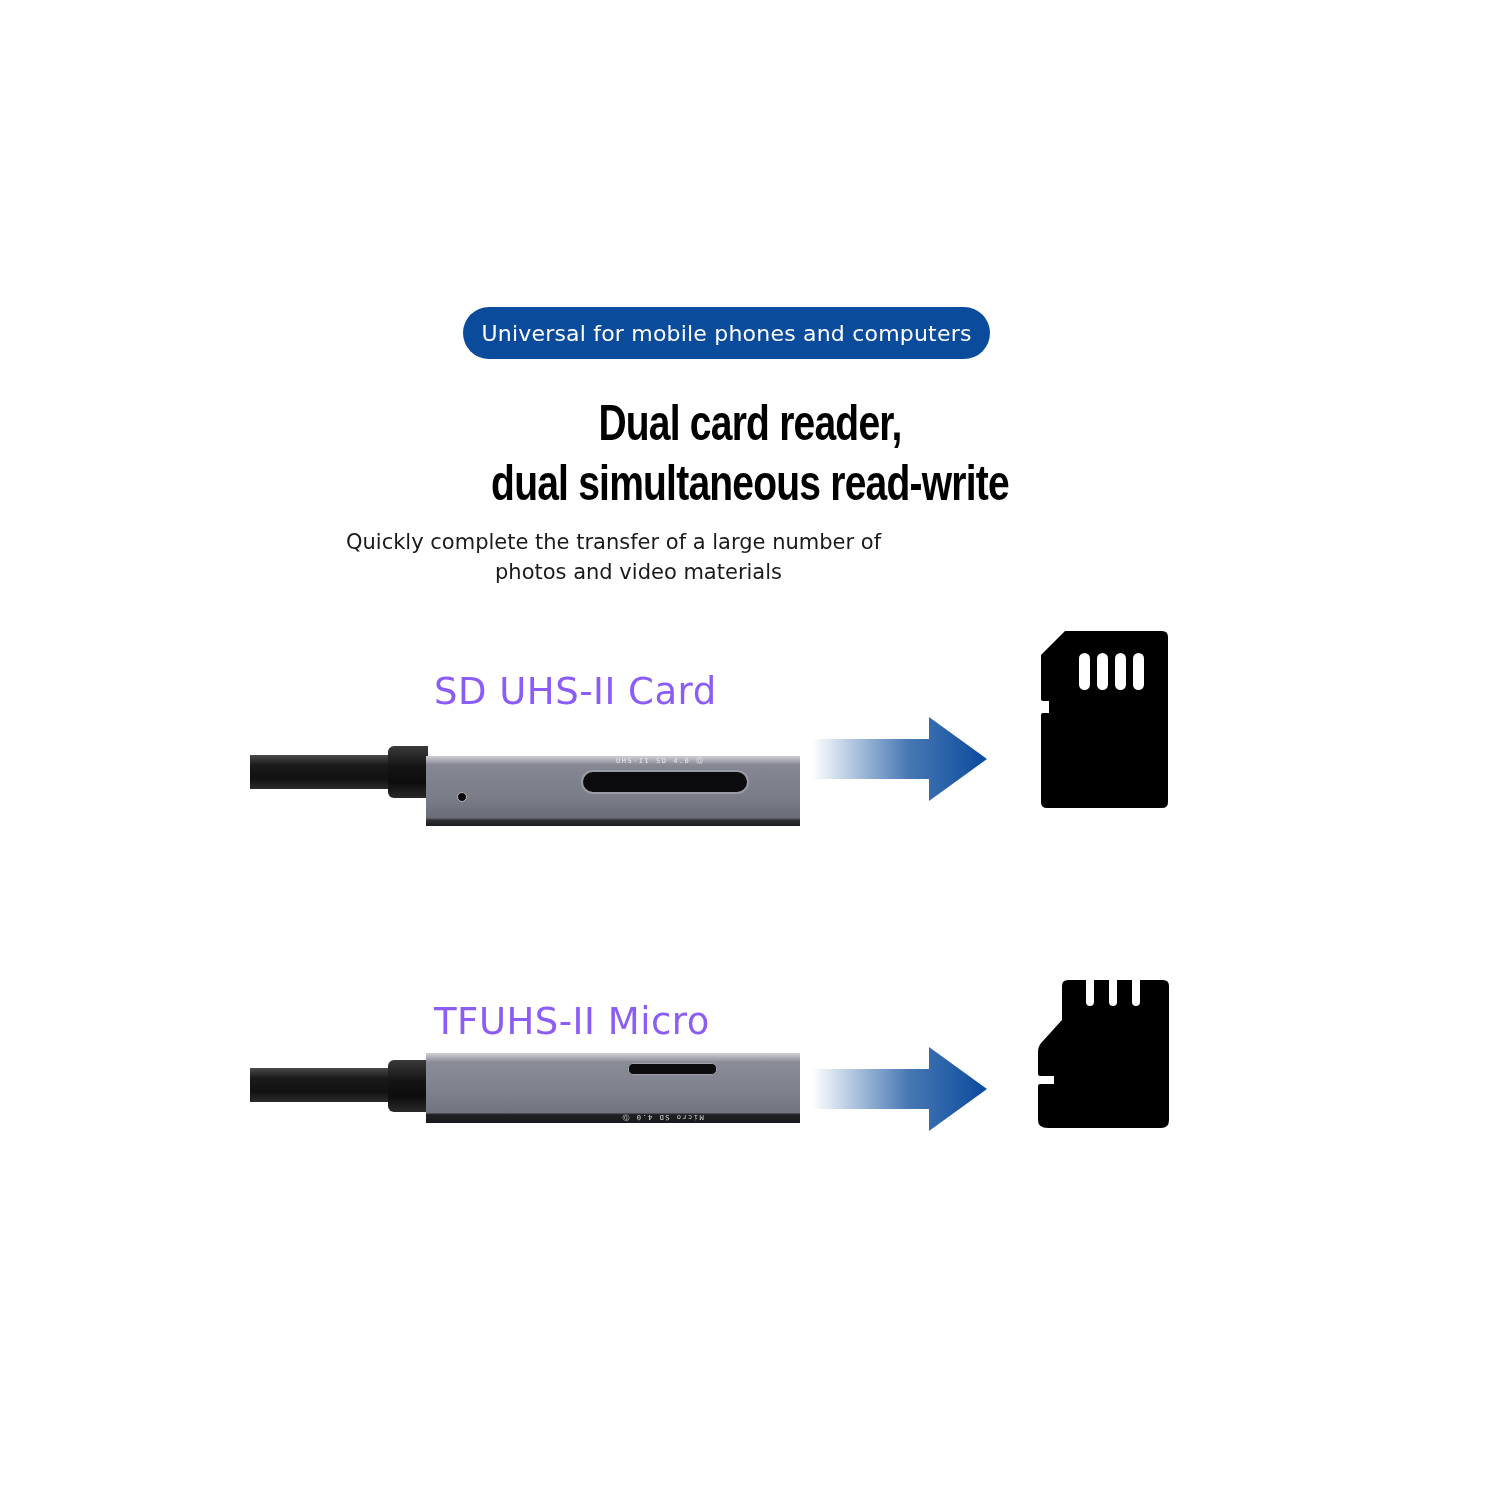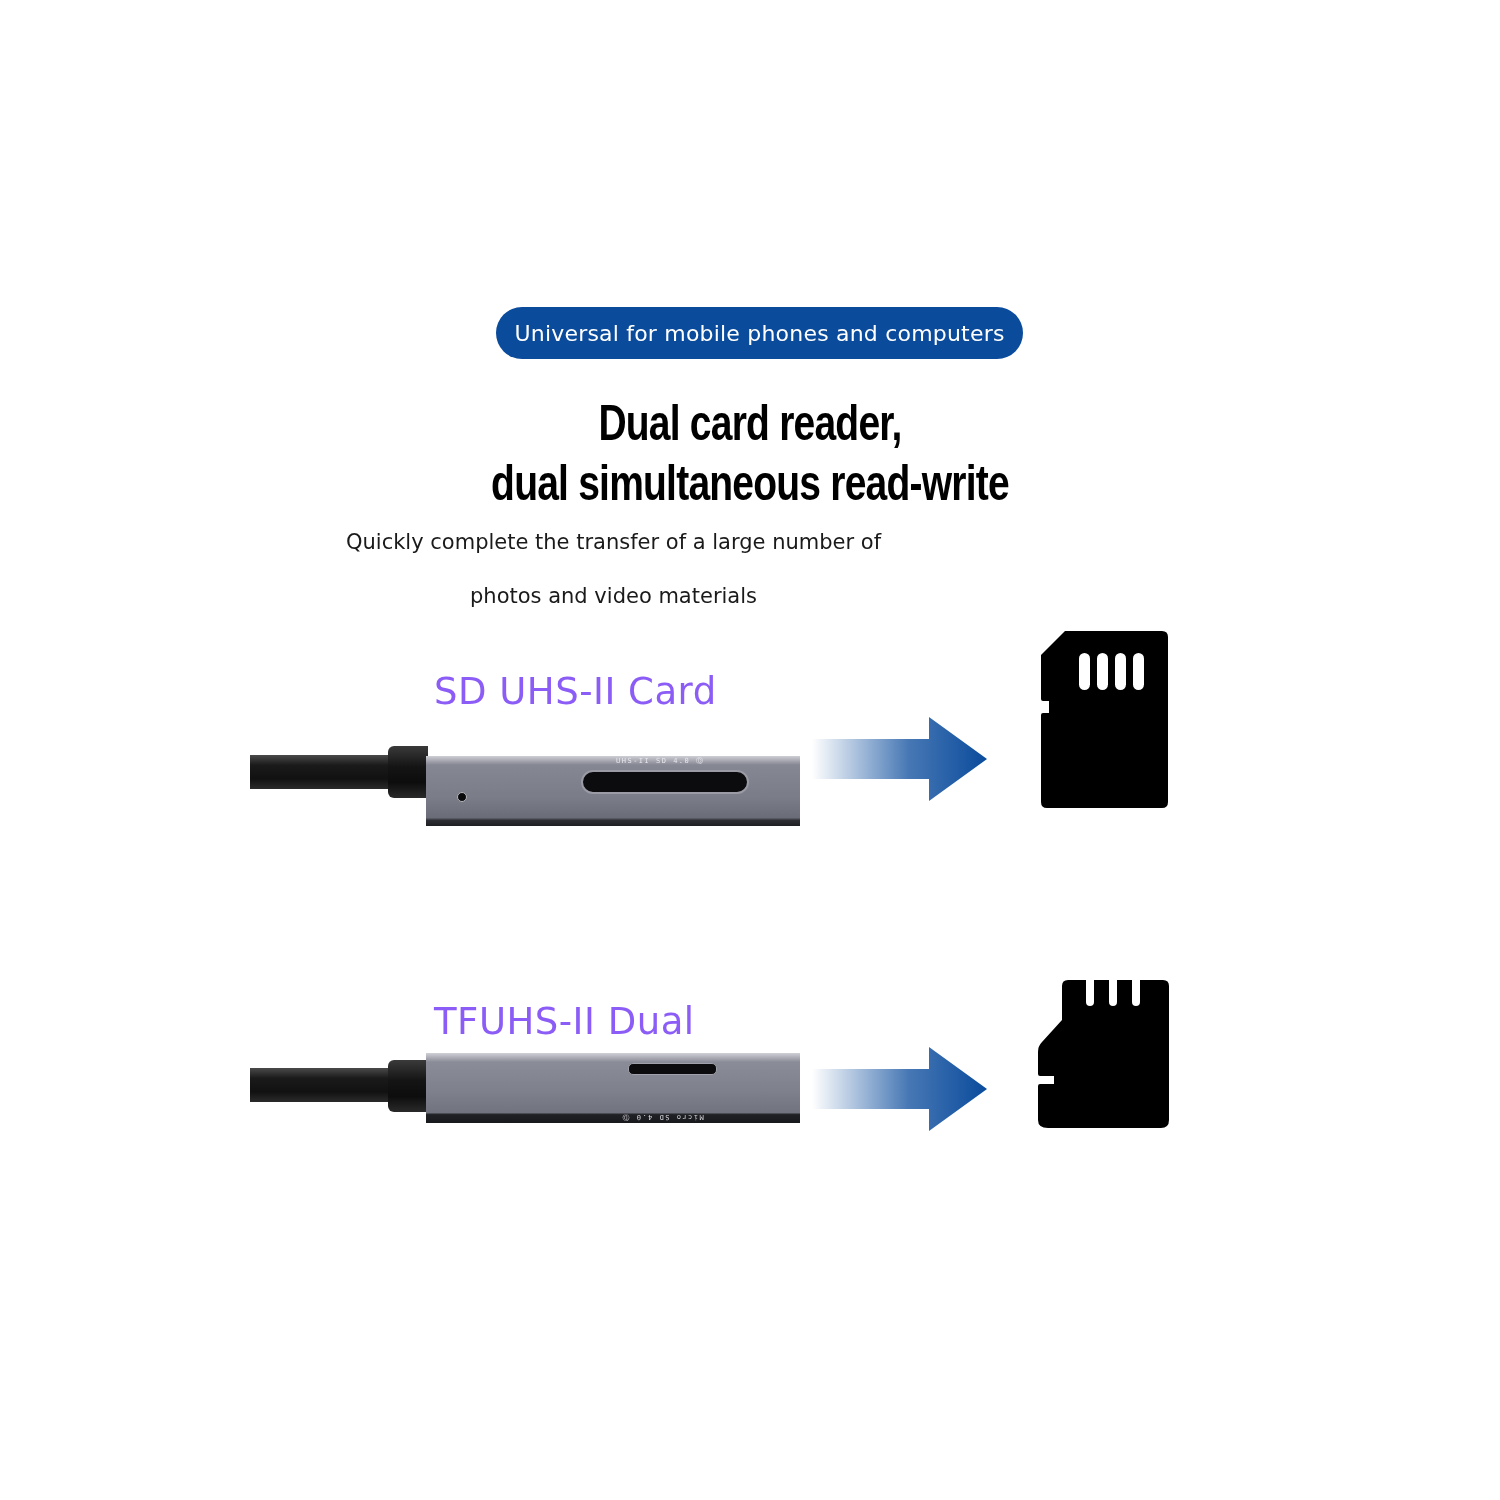--- a/index.html
+++ b/index.html
@@ -1,37 +1,37 @@
 <!DOCTYPE html>
 <html><head>
   <meta charset="utf-8">
   <style>
     html, body { margin: 0; padding: 0; background: #ffffff; }
     body { width: 1500px; height: 1500px; position: relative; overflow: hidden; font-family: "DejaVu Sans", sans-serif; }
 
     .pill {
-      position: absolute; left: 496px; top: 307px; width: 527px; height: 52px;
+      position: absolute; left: 463px; top: 307px; width: 527px; height: 52px;
       background: #0a4b9c; border-radius: 26px; color: #ffffff;
       display: flex; align-items: center; justify-content: center;
       font-family: "DejaVu Sans", sans-serif; font-size: 22px; letter-spacing: 0.2px;
     }
     .headline {
       position: absolute; left: 0; width: 1500px; text-align: center;
       font-family: "Liberation Sans", sans-serif; font-weight: bold; color: #000;
       font-size: 50px; line-height: 60px; transform: scaleX(0.78); transform-origin: center;
       letter-spacing: -1px;
     }
     .headline.l1 { top: 393px; }
     .headline.l2 { top: 453px; }
     .subtitle {
       position: absolute; left: 0; width: 1227px; text-align: center;
       font-family: "DejaVu Sans", sans-serif; font-size: 21px; color: #1a1a1a; line-height: 30px;
     }
     .subtitle.s1 { top: 527px; }
-    .subtitle.s2 { top: 581px; }
+    .subtitle.s2 { top: 557px; padding-left: 25px; }
 
     .card-label {
       position: absolute; font-family: "DejaVu Sans", sans-serif; font-size: 37px; color: #8b5cf6;
       font-weight: normal; letter-spacing: 0.5px;
     }
 
     .cable {
       position: absolute; left: 250px; height: 34px; width: 145px;
       background: linear-gradient(#4a4a4a, #1a1a1a 30%, #111 70%, #2b2b2b);
     }
@@ -106,21 +106,21 @@
   <svg class="sd-icon" style="left:1041px; top:631px;" width="127" height="177" viewBox="0 0 127 177">
     <path d="M24,0 H121 Q127,0 127,6 V171 Q127,177 121,177 H6 Q0,177 0,171 V84 Q0,82 2,82 H8 V70 H2 Q0,70 0,68 V24 Z" fill="#000"></path>
     <rect x="38" y="22" width="11" height="37" rx="5.5" fill="#fff"></rect>
     <rect x="56" y="22" width="11" height="37" rx="5.5" fill="#fff"></rect>
     <rect x="74" y="22" width="11" height="37" rx="5.5" fill="#fff"></rect>
     <rect x="92" y="22" width="11" height="37" rx="5.5" fill="#fff"></rect>
   </svg>
 </section>
 
 <section>
-  <div class="card-label" style="left:434px; top:1000px;">TFUHS-II Dual</div>
+  <div class="card-label" style="left:434px; top:1000px;">TFUHS-II Micro</div>
 
   <div class="cable" style="top:1068px;"></div>
   <div class="boot" style="left:388px; top:1060px;"></div>
   <div class="reader tf" style="top:1053px;">
     <div class="slot-tf"></div>
     <span class="engrave tf">Micro SD 4.0 Ⓓ</span>
   </div>
 
   <svg class="arrow" style="top:1047px;" viewBox="0 0 175 84">
     <defs>

